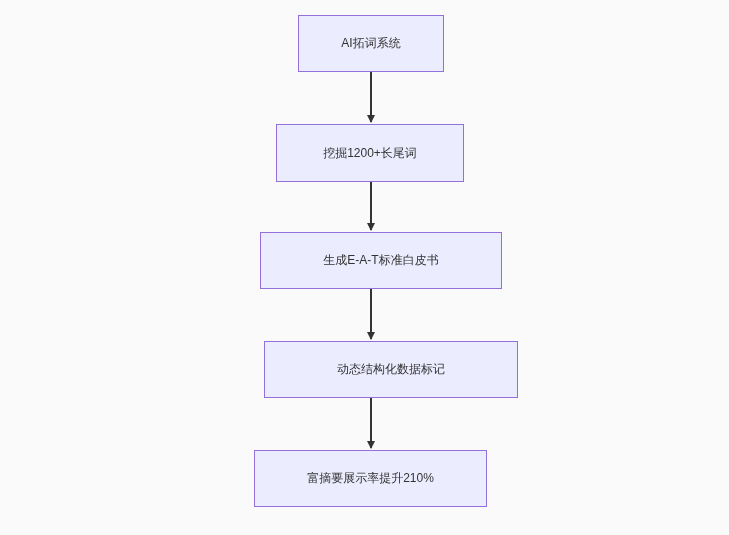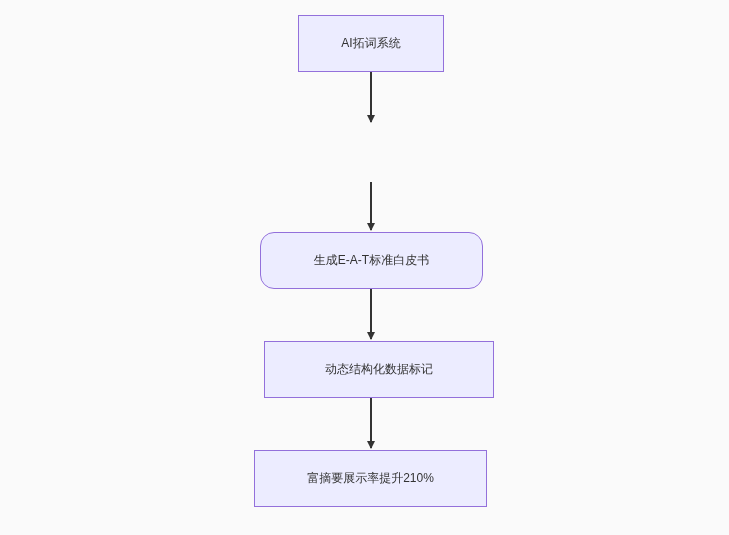--- a/index.html
+++ b/index.html
@@ -33,22 +33,22 @@
     display: flex;
     align-items: center;
     justify-content: center;
     font-size: 12px;
     line-height: 1.2;
     text-align: center;
     white-space: nowrap;
   }
   .node-1 { left: 298px; top: 15px;  width: 146px; height: 57px; }
   .node-2 { left: 276px; top: 124px; width: 188px; height: 58px; }
-  .node-3 { left: 260px; top: 232px; width: 223px; height: 57px; border-radius: 14px; }
-  .node-4 { left: 264px; top: 341px; width: 230px; height: 57px; justify-content: center; }
+  .node-3 { left: 260px; top: 232px; width: 242px; height: 57px; }
+  .node-4 { left: 264px; top: 341px; width: 254px; height: 57px; justify-content: center; }
   .node-5 { left: 254px; top: 450px; width: 233px; height: 57px; }
 </style>
 </head>
 <body>
 
 <div class="canvas">
 
   <svg class="edges" viewBox="0 0 729 535" xmlns="http://www.w3.org/2000/svg">
     <defs>
       <marker id="arrowhead" markerWidth="8" markerHeight="8" refX="7" refY="4" orient="auto" markerUnits="userSpaceOnUse">
@@ -58,20 +58,23 @@
     <line x1="371" y1="72" x2="371" y2="122" stroke="#333333" stroke-width="2" marker-end="url(#arrowhead)"></line>
     <line x1="371" y1="182" x2="371" y2="230" stroke="#333333" stroke-width="2" marker-end="url(#arrowhead)"></line>
     <line x1="371" y1="289" x2="371" y2="339" stroke="#333333" stroke-width="2" marker-end="url(#arrowhead)"></line>
     <line x1="371" y1="398" x2="371" y2="448" stroke="#333333" stroke-width="2" marker-end="url(#arrowhead)"></line>
   </svg>
 
   <div class="node node-1">
     <span>AI拓词系统</span>
   </div>
 
+  <div class="node node-2">
+    <span>挖掘1200+长尾词</span>
+  </div>
 
   <div class="node node-3">
     <span>生成E-A-T标准白皮书</span>
   </div>
 
   <div class="node node-4">
     <span>动态结构化数据标记</span>
   </div>
 
   <div class="node node-5">

